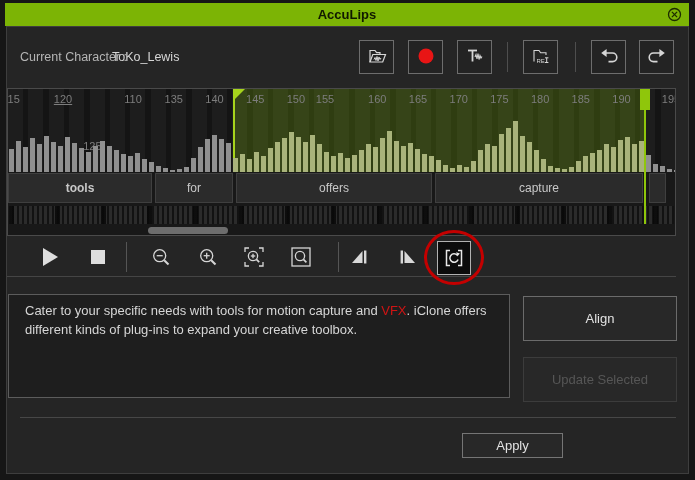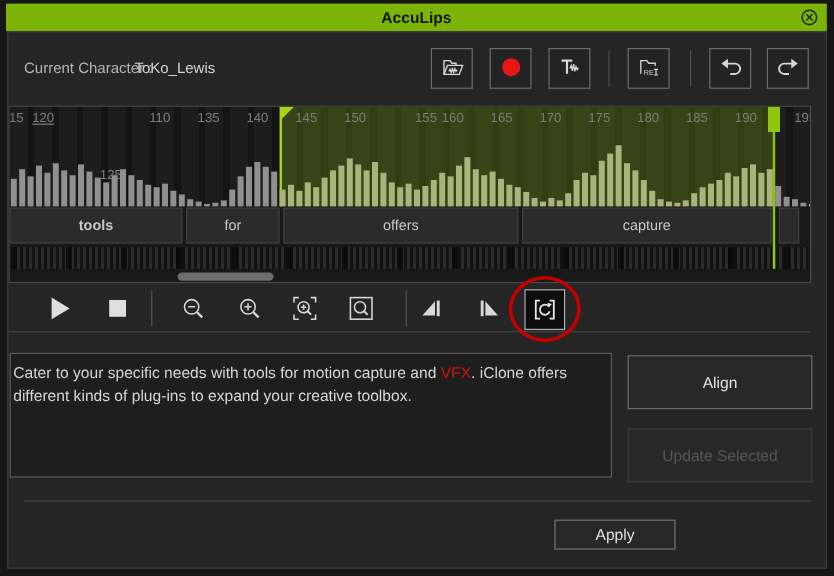--- a/index.html
+++ b/index.html
@@ -44,21 +44,21 @@
   
   .tr-btn{position:absolute;top:247px;width:20px;height:20px;background:transparent;border:none;padding:0;cursor:pointer;
           display:flex;align-items:center;justify-content:center;}
   .tr-sep{position:absolute;top:242px;width:1px;height:30px;background:#555;}
   .tr-btn.selected{top:241px;width:34px;height:34px;background:#0c0c0c;border:1px solid #b2b2b2;box-sizing:border-box;}
   .transport-line{position:absolute;left:7px;top:276px;width:669px;height:1px;background:#454545;}
   .annotation{position:absolute;left:424px;top:230px;width:60px;height:55px;border:3px solid #c40000;
               border-radius:50%;box-sizing:border-box;pointer-events:none;}
   
   .scriptbox{position:absolute;left:8px;top:294px;width:502px;height:104px;box-sizing:border-box;
-             background:#1e1e1e;border:1px solid #5c5c5c;padding:7px 2px;
+             background:#1e1e1e;border:1px solid #5c5c5c;padding:7px 16px;
              font-size:13px;line-height:1.45;color:#d6d6d6;cursor:text;}
   .red{color:#d01414;}
   
   .btn{position:absolute;box-sizing:border-box;background:#282828;border:1px solid #757575;
        color:#e2e2e2;font-family:"Liberation Sans",sans-serif;font-size:13px;cursor:pointer;}
   .btn.align{left:523px;top:296px;width:154px;height:45px;border-color:#6b6b6b;}
   .btn.update{left:523px;top:357px;width:154px;height:45px;border-color:#3c3c3c;color:#565656;cursor:default;}
   .btn.apply{left:462px;top:433px;width:101px;height:25px;}
   .btn.cancel{left:573px;top:433px;width:101px;height:25px;}
   .bottom-sep{position:absolute;left:20px;top:417px;width:656px;height:1px;background:#474747;}
@@ -127,28 +127,28 @@
       </button>
     </div>
 
   <div class="wavepanel">
     <div class="wave-bg"></div>
     <div class="selection" id="selection" style="left: 226px; width: 411px;"></div>
     <div class="sel-line" id="selLine" style="left: 225px;"></div>
     <div class="sel-flag" id="selFlag" style="left: 227px; top: 0px;"></div>
     <div id="ruler">
         <span class="ruler-tick" style="left: 3px;">115</span>
-        <span class="ruler-tick" style="left: 28px; text-decoration: underline;">120</span>
+        <span class="ruler-tick" style="left: 55px; text-decoration: underline;">120</span>
         <span class="ruler-tick" style="left: 84.4px; margin-top: 47px;">125</span>
         <span class="ruler-tick" style="left: 125.1px;">110</span>
         <span class="ruler-tick" style="left: 165.8px;">135</span>
         <span class="ruler-tick" style="left: 206.5px;">140</span>
         <span class="ruler-tick" style="left: 247.2px;">145</span>
         <span class="ruler-tick" style="left: 287.9px;">150</span>
-        <span class="ruler-tick" style="left: 347px;">155</span>
+        <span class="ruler-tick" style="left: 317px;">155</span>
         <span class="ruler-tick" style="left: 369.3px;">160</span>
         <span class="ruler-tick" style="left: 410px;">165</span>
         <span class="ruler-tick" style="left: 450.7px;">170</span>
         <span class="ruler-tick" style="left: 491.4px;">175</span>
         <span class="ruler-tick" style="left: 532.1px;">180</span>
         <span class="ruler-tick" style="left: 572.8px;">185</span>
         <span class="ruler-tick" style="left: 613.5px;">190</span>
         <span class="ruler-tick" style="left: 663px;">195</span>
       </div>
     <div id="bars" style="position: absolute; left: 0px; top: 21px; width: 667px; height: 62px;">

